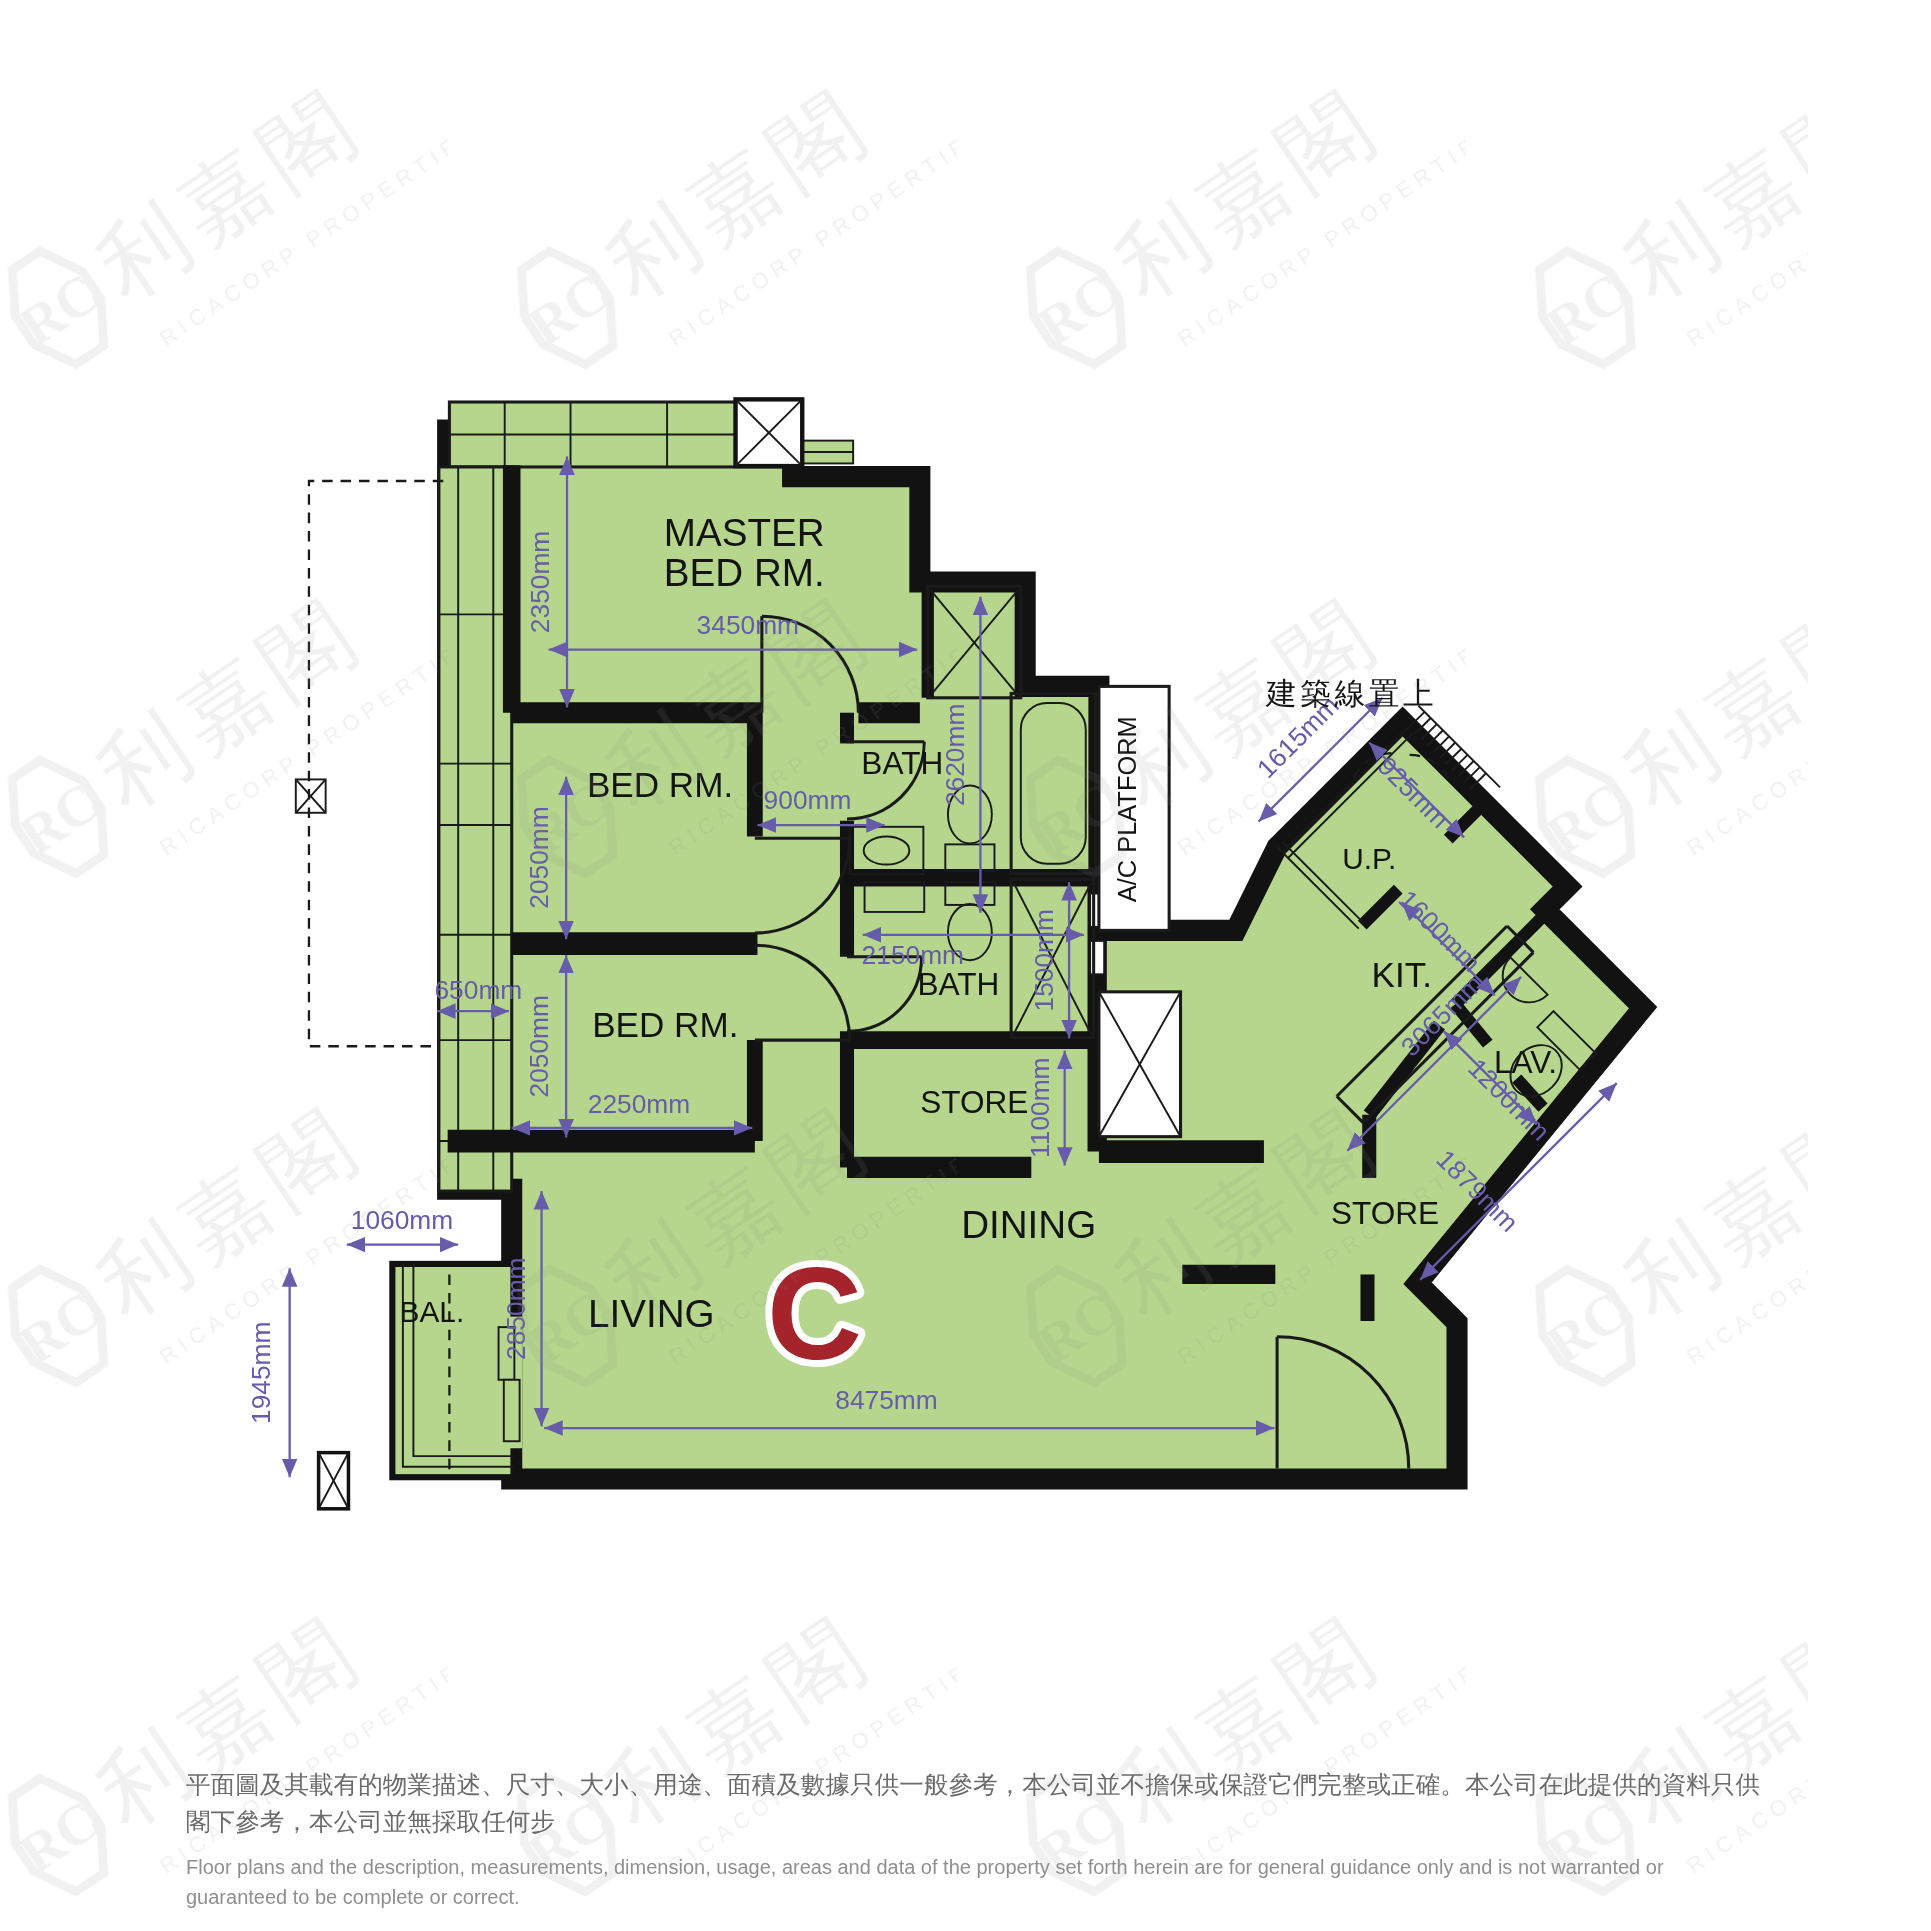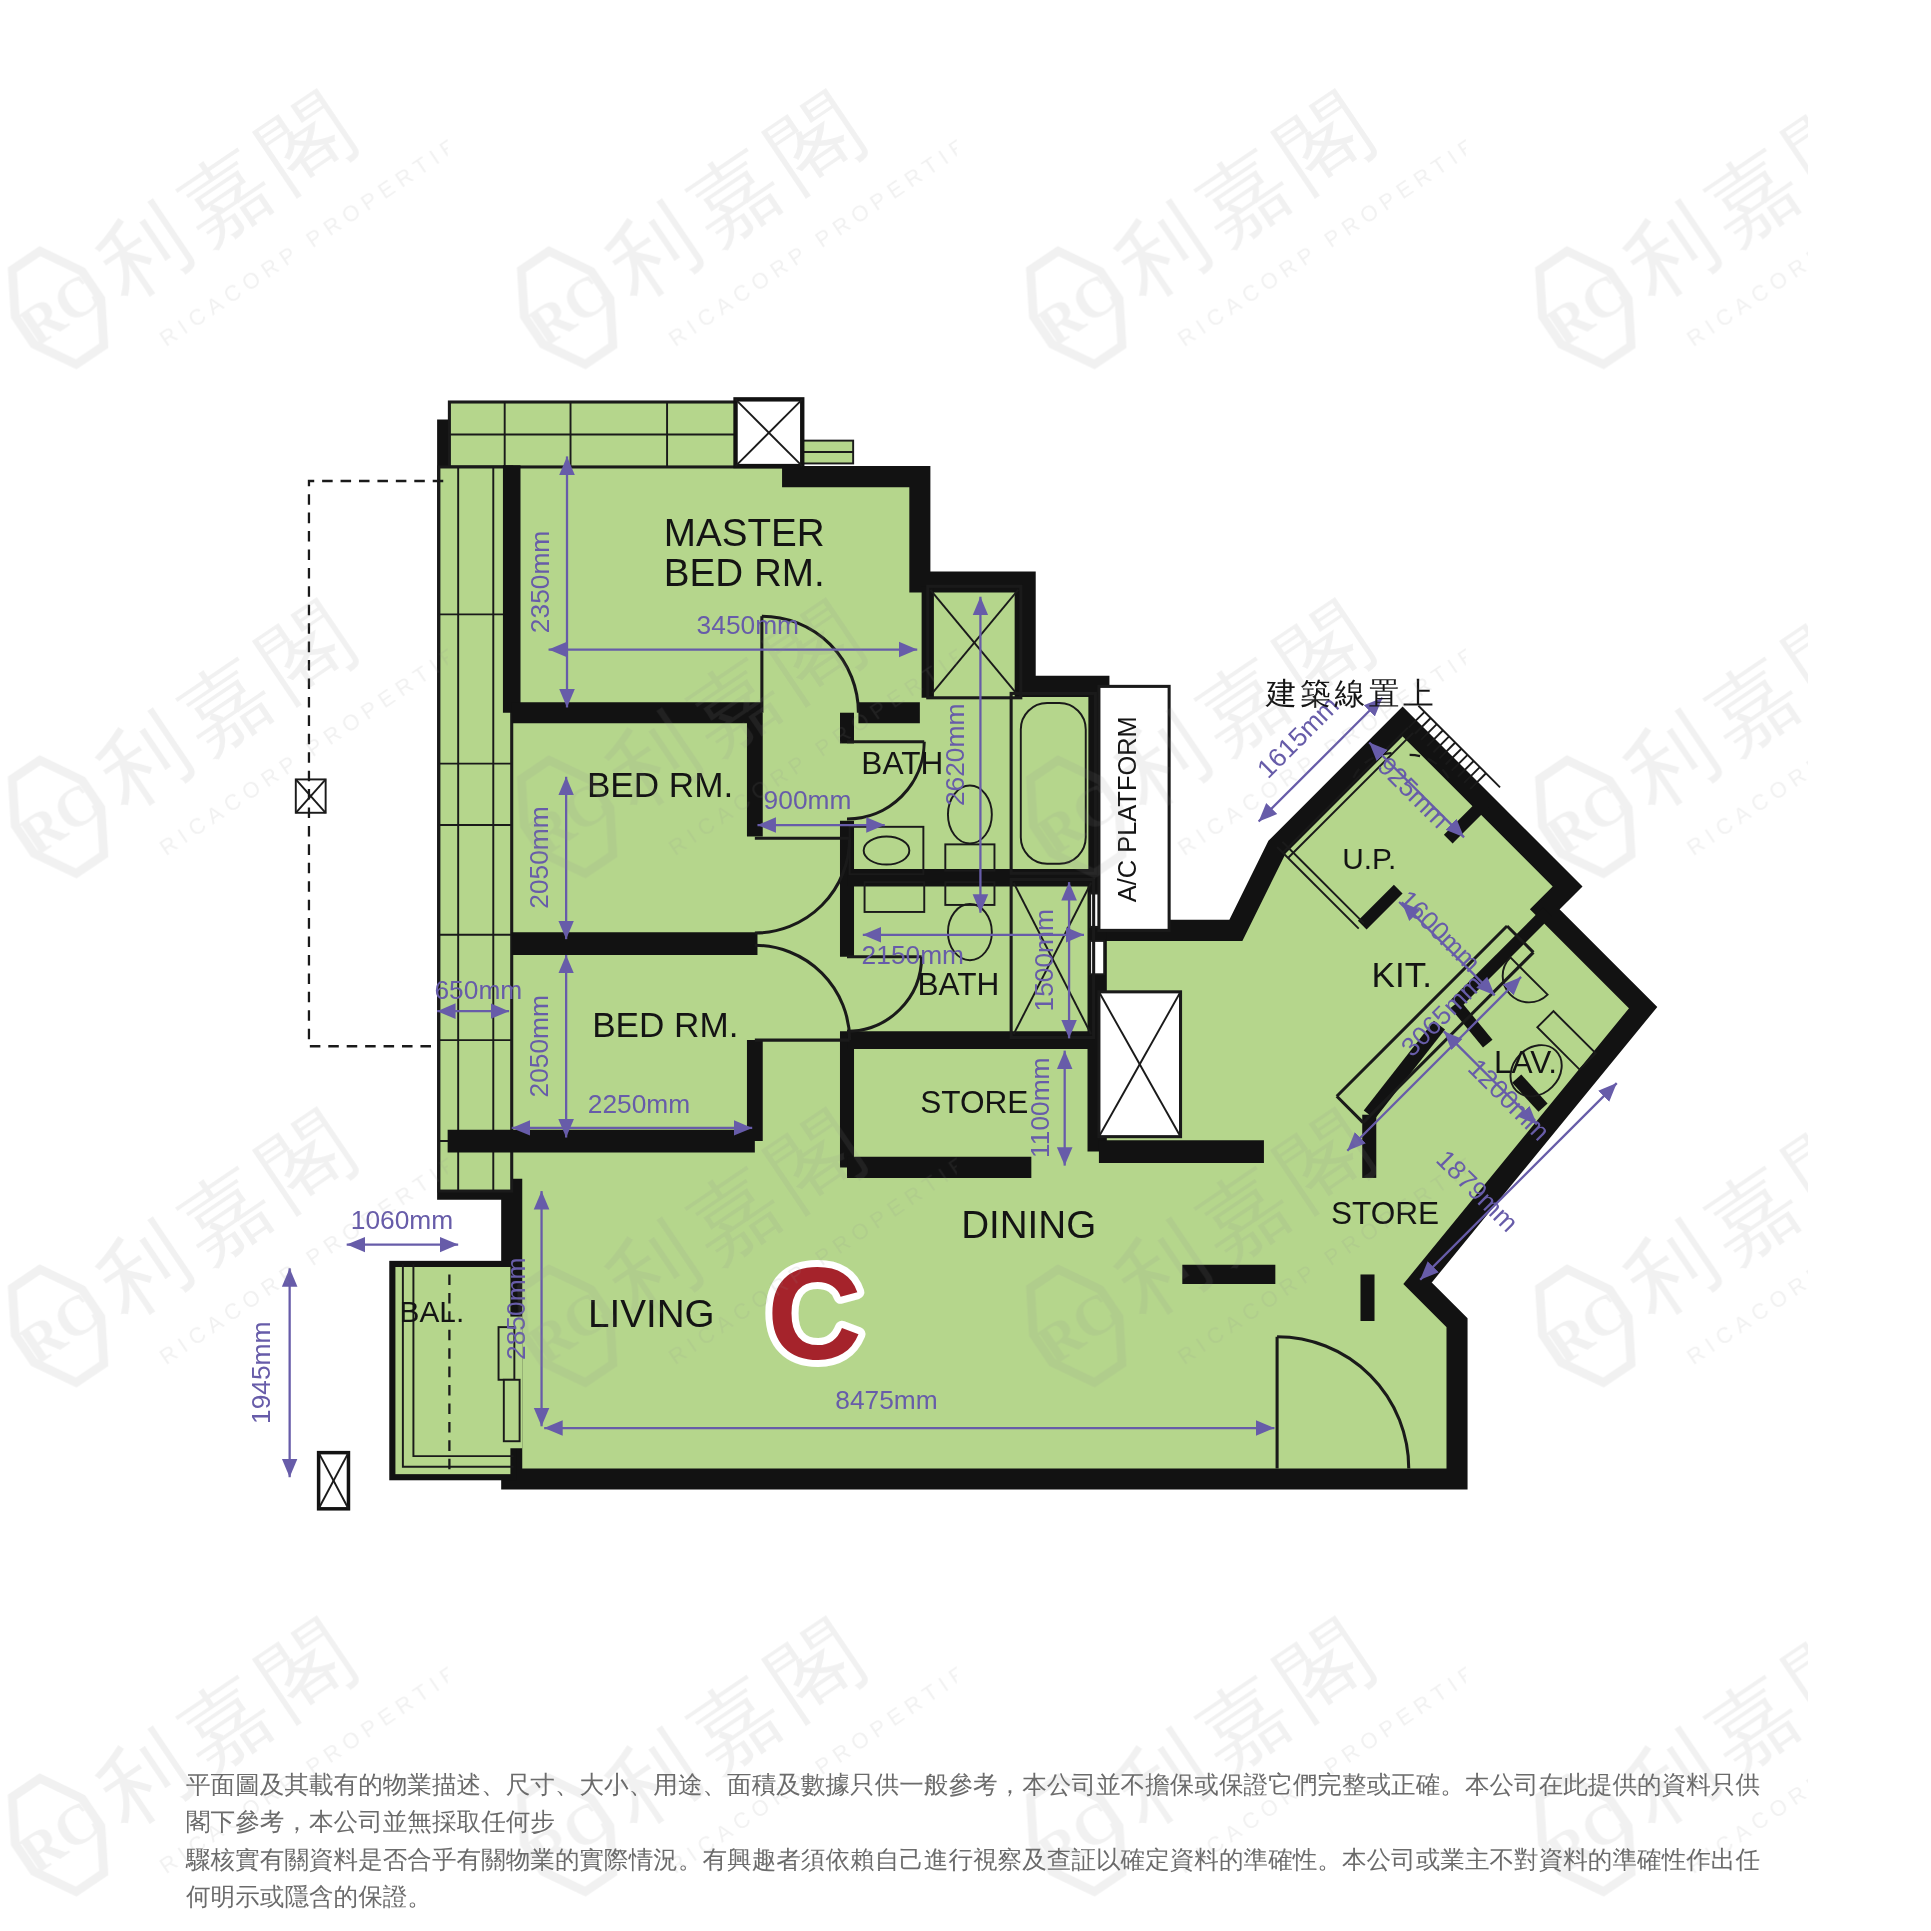--- a/index.html
+++ b/index.html
@@ -311,19 +311,18 @@
         <text class="wmtxt" x="-128" y="50" font-size="100" letter-spacing="12">利嘉閣</text>
         <text class="wmtxt" x="-118" y="120" font-size="25" letter-spacing="7">RICACORP PROPERTIES</text>
       </g>
     </pattern>
   </defs>
   <rect x="0" y="0" width="2200" height="2200" fill="url(#wm)"></rect>
 </svg>
 
 <div id="disclaimer">
   <p class="dzh">平面圖及其載有的物業描述、尺寸、大小、用途、面積及數據只供一般參考，本公司並不擔保或保證它們完整或正確。本公司在此提供的資料只供閣下參考，本公司並無採取任何步</p>
-  <p class="dzh">驟核實有關資料是否合乎有關物業的實際情況。有興趣者須依賴自己進行視察及查証以確定資料的準確性。本公司或業主不對資料的準確性作出任何明示或隱含的保證。</p>
   <p class="den" style="margin-top:12.3px;">Floor plans and the description, measurements, dimension, usage, areas and data of the property set forth herein are for general guidance only and is not warranted or guaranteed to be complete or correct.</p>
 
 </div>
 
 </div>
 
 
 </body></html>

